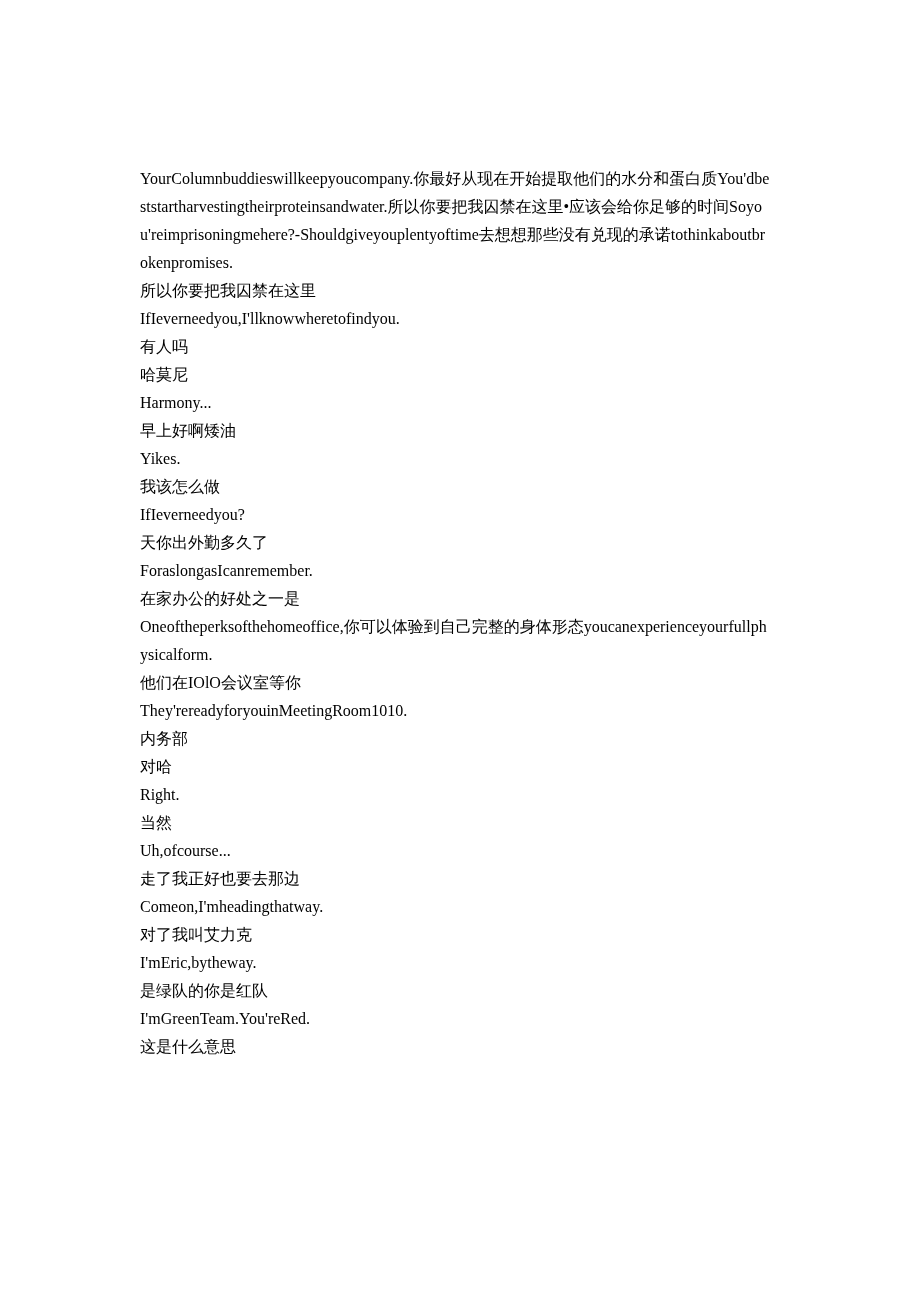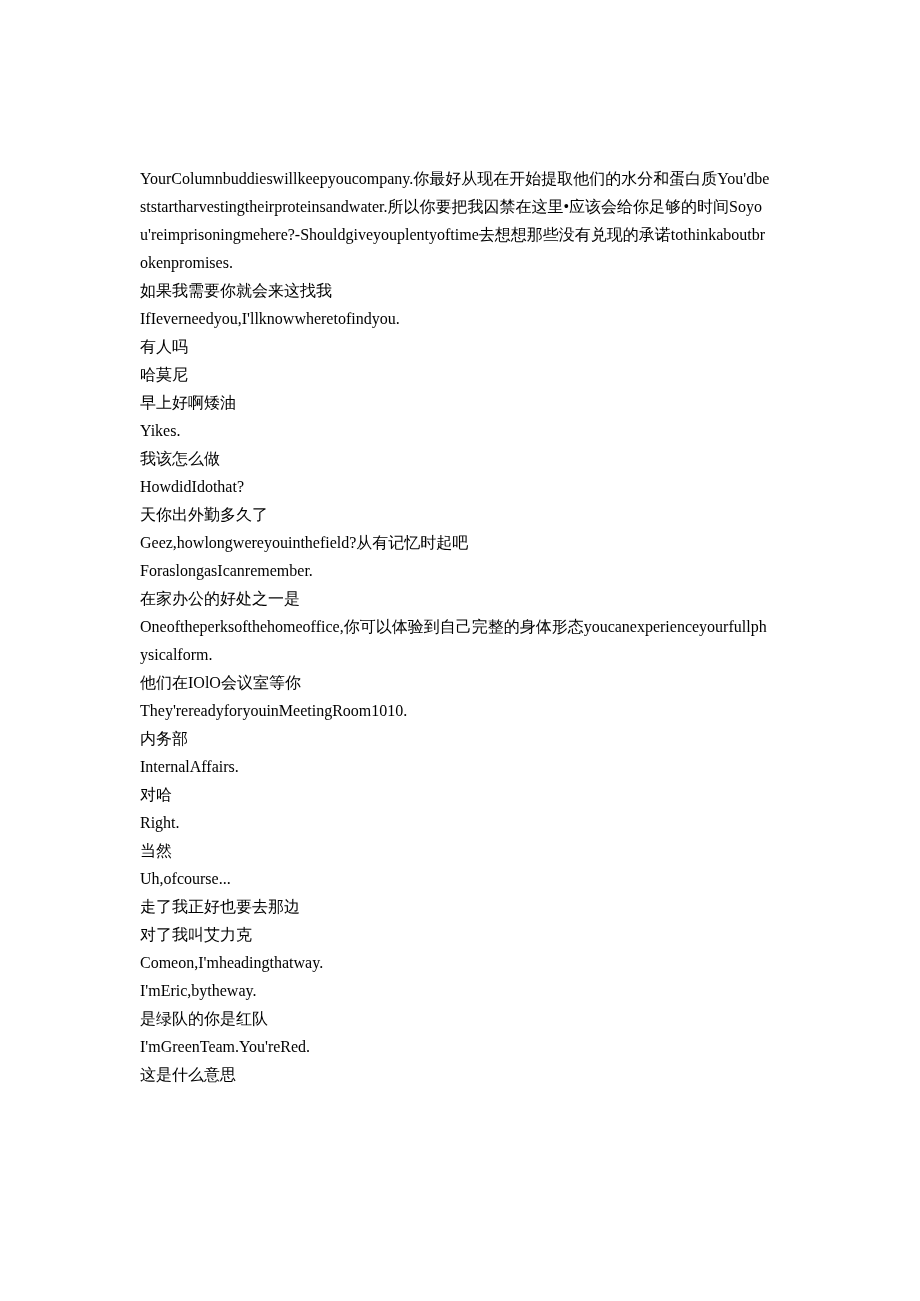--- a/index.html
+++ b/index.html
@@ -22,42 +22,41 @@
     text-align: left;
     word-break: break-all;
   }
 </style>
 </head>
 <body>
 
 <div class="page">
   <div id="content">
       <span class="line">YourColumnbuddieswillkeepyoucompany.你最好从现在开始提取他们的水分和蛋白质You'dbeststartharvestingtheirproteinsandwater.所以你要把我囚禁在这里•应该会给你足够的时间Soyou'reimprisoningmehere?-Shouldgiveyouplentyoftime去想想那些没有兑现的承诺tothinkaboutbrokenpromises.</span>
-      <span class="line">如果我需要你就会来这找我</span>
+      <span class="line">所以你要把我囚禁在这里</span>
       <span class="line">IfIeverneedyou,I'llknowwheretofindyou.</span>
       <span class="line">有人吗</span>
       <span class="line">哈莫尼</span>
+      <span class="line">Harmony...</span>
       <span class="line">早上好啊矮油</span>
       <span class="line">Yikes.</span>
       <span class="line">我该怎么做</span>
-      <span class="line">HowdidIdothat?</span>
+      <span class="line">IfIeverneedyou?</span>
       <span class="line">天你出外勤多久了</span>
-      <span class="line">Geez,howlongwereyouinthefield?从有记忆时起吧</span>
       <span class="line">ForaslongasIcanremember.</span>
       <span class="line">在家办公的好处之一是</span>
       <span class="line">Oneoftheperksofthehomeoffice,你可以体验到自己完整的身体形态youcanexperienceyourfullphysicalform.</span>
       <span class="line">他们在IOlO会议室等你</span>
       <span class="line">They'rereadyforyouinMeetingRoom1010.</span>
       <span class="line">内务部</span>
-      <span class="line">InternalAffairs.</span>
       <span class="line">对哈</span>
       <span class="line">Right.</span>
       <span class="line">当然</span>
       <span class="line">Uh,ofcourse...</span>
       <span class="line">走了我正好也要去那边</span>
+      <span class="line">Comeon,I'mheadingthatway.</span>
       <span class="line">对了我叫艾力克</span>
-      <span class="line">Comeon,I'mheadingthatway.</span>
       <span class="line">I'mEric,bytheway.</span>
       <span class="line">是绿队的你是红队</span>
       <span class="line">I'mGreenTeam.You'reRed.</span>
       <span class="line">这是什么意思</span>
     </div>
 </div>
 
 </body></html>

